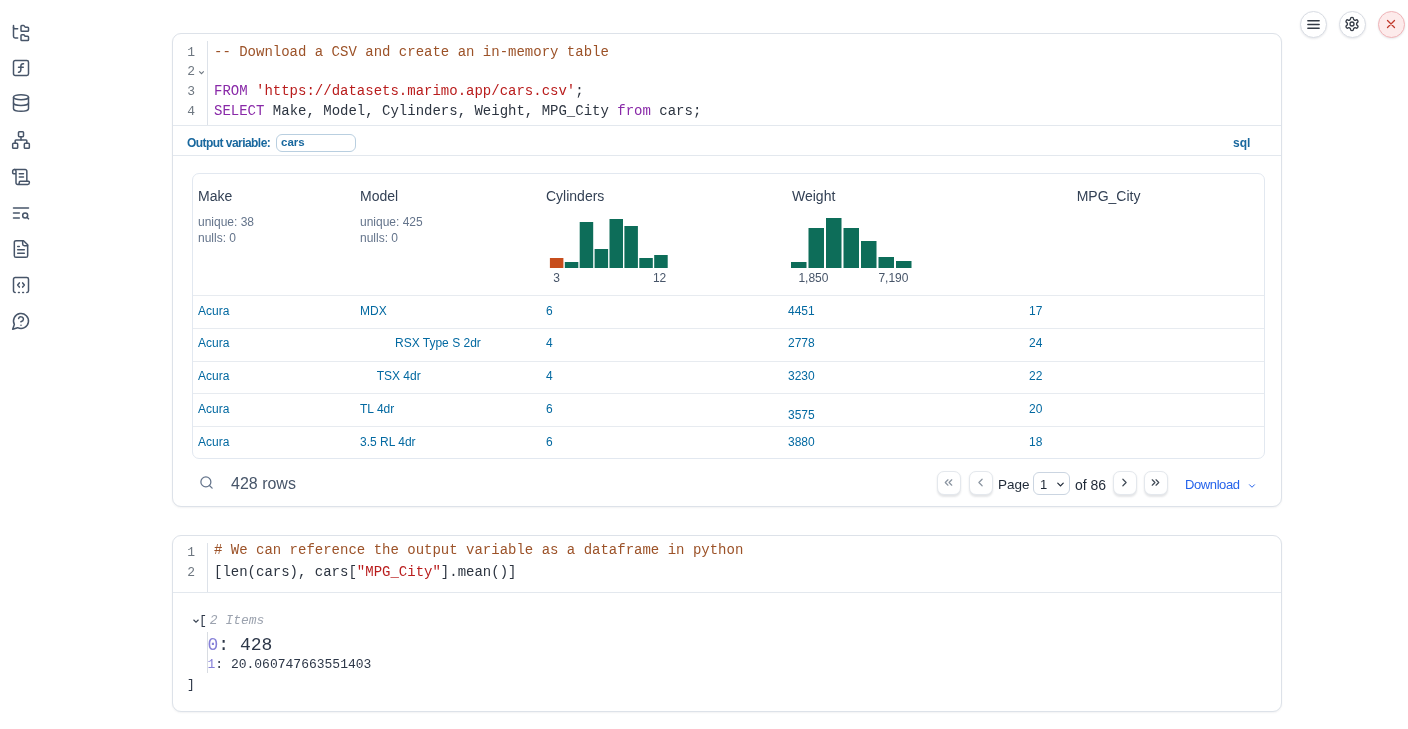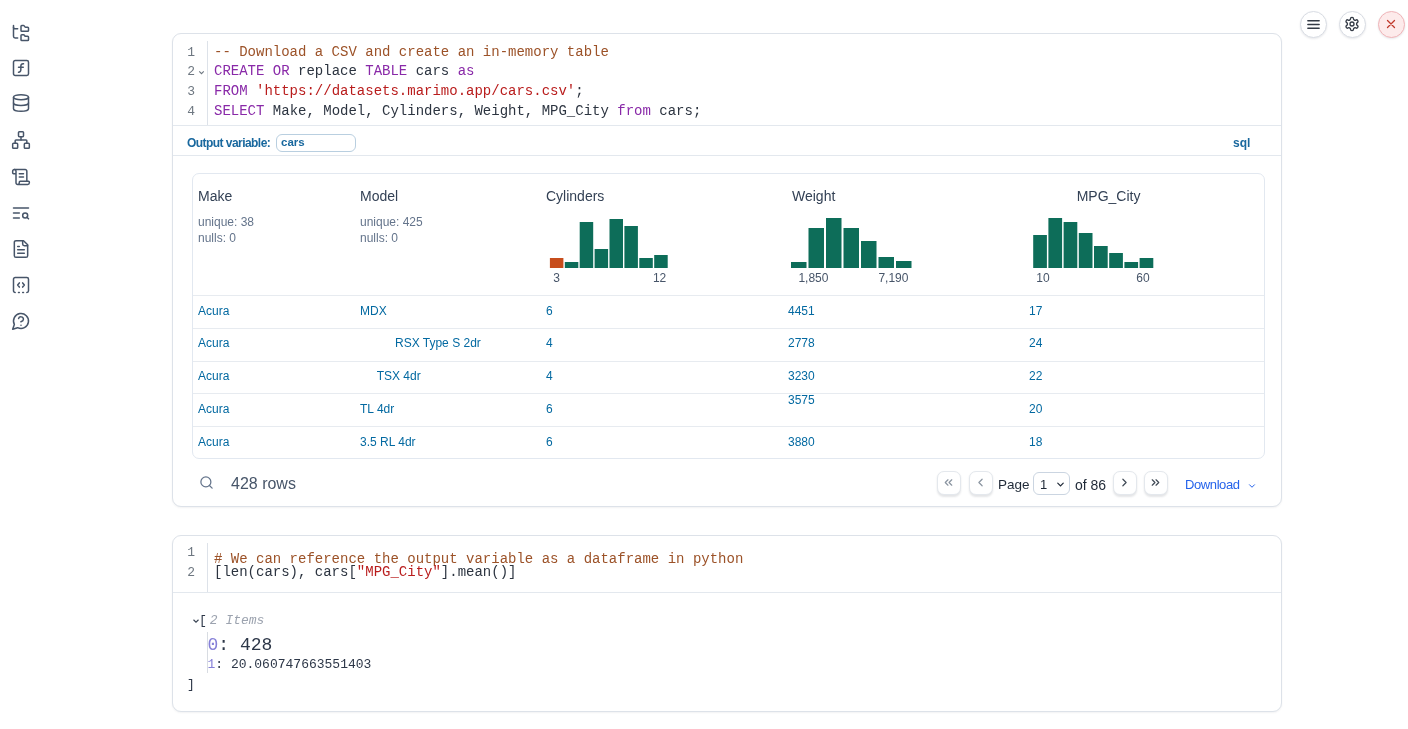--- a/index.html
+++ b/index.html
@@ -120,21 +120,20 @@
 
     <div class="gutter-num" style="top:8.6px; left:0;">1</div>
     <div class="gutter-num" style="top:28.3px; left:0;">2</div>
     <div class="gutter-num" style="top:48px;   left:0;">3</div>
     <div class="gutter-num" style="top:67.6px;left:0;">4</div>
     <svg class="abs" style="left:24px; top:34px;" width="9" height="9" viewBox="0 0 24 24" fill="none" stroke="#6e7781" stroke-width="3">
         <path d="m6 9 6 6 6-6"></path>
       </svg>
     <div class="gutsep" style="left:34px; top:7px; height:84px;"></div>
     <div class="codeline" style="top:8.6px;"><span class="cm">-- Download a CSV and create an in-memory table</span></div>
-    <div class="codeline" style="top:28.3px;"><span class="kw">CREATE OR</span> replace <span class="kw">TABLE</span> cars <span class="kw">as</span></div>
     <div class="codeline" style="top:48px;"><span class="kw">FROM</span> <span class="st">'https://datasets.marimo.app/cars.csv'</span>;</div>
     <div class="codeline" style="top:67.6px;"><span class="kw">SELECT</span> Make, Model, Cylinders, Weight, MPG_City <span class="kw">from</span> cars;</div>
 
     <div class="abs" style="left:0; top:90.5px; width:1108px; height:31.5px; border-top:1px solid #e3e8ee; border-bottom:1px solid #e3e8ee;"></div>
     <div class="abs" style="left:14px; top:101.5px; font-size:12px; font-weight:bold; color:#19689e; letter-spacing:-0.55px;">Output variable:</div>
     <div class="abs" style="left:103px; top:99.5px; width:80px; height:18.5px; border:1px solid #b9cfe0; border-radius:6px;"></div>
     <div class="abs" style="left:108px; top:101.5px; font-size:11.5px; font-weight:bold; color:#19689e;">cars</div>
     <div class="abs" style="left:1060px; top:101.5px; font-size:12px; font-weight:bold; color:#19689e;">sql</div>
 
     <div class="abs" style="left:18.7px; top:139px; width:1073.7px; height:286px; border:1px solid #e2e8f0; border-radius:7px; overflow:hidden;">
@@ -165,32 +164,20 @@
             <rect x="3.0" y="49.0" width="15.5" height="6" fill="#0d6d59"></rect>
             <rect x="20.5" y="15.0" width="15.5" height="40" fill="#0d6d59"></rect>
             <rect x="38.0" y="5.0" width="15.5" height="50" fill="#0d6d59"></rect>
             <rect x="55.5" y="15.0" width="15.5" height="40" fill="#0d6d59"></rect>
             <rect x="73.0" y="28.0" width="15.5" height="27" fill="#0d6d59"></rect>
             <rect x="90.5" y="44.0" width="15.5" height="11" fill="#0d6d59"></rect>
             <rect x="108.0" y="48.0" width="15.5" height="7" fill="#0d6d59"></rect>
             <text class="axlbl" x="25.4" y="69" text-anchor="middle">1,850</text>
             <text class="axlbl" x="105.4" y="69" text-anchor="middle">7,190</text>
           </svg></div>
-      <div id="hist-mpg" class="abs" style="left:836.3px; top:39px;"><svg width="130" height="72">
-            <rect x="4.2" y="22.0" width="13.7" height="33" fill="#0d6d59"></rect>
-            <rect x="19.4" y="5.0" width="13.7" height="50" fill="#0d6d59"></rect>
-            <rect x="34.6" y="9.0" width="13.7" height="46" fill="#0d6d59"></rect>
-            <rect x="49.8" y="20.0" width="13.7" height="35" fill="#0d6d59"></rect>
-            <rect x="65.0" y="33.0" width="13.7" height="22" fill="#0d6d59"></rect>
-            <rect x="80.2" y="40.0" width="13.7" height="15" fill="#0d6d59"></rect>
-            <rect x="95.4" y="49.0" width="13.7" height="6" fill="#0d6d59"></rect>
-            <rect x="110.6" y="45.0" width="13.7" height="10" fill="#0d6d59"></rect>
-            <text class="axlbl" x="13.9" y="69" text-anchor="middle">10</text>
-            <text class="axlbl" x="113.9" y="69" text-anchor="middle">60</text>
-          </svg></div>
 
       <div class="rowline" style="top:121.3px;"></div>
       <div class="rowline" style="top:154px;"></div>
       <div class="rowline" style="top:186.7px;"></div>
       <div class="rowline" style="top:219.4px;"></div>
       <div class="rowline" style="top:252.1px;"></div>
 
       <div id="trows">
           <div class="tcell" style="left:5.3px; top:129.7px;">Acura</div>
           <div class="tcell" style="left:167.3px; top:129.7px;">MDX</div>
@@ -203,21 +190,21 @@
           <div class="tcell" style="left:595.3px; top:162.3px;">2778</div>
           <div class="tcell" style="left:836.3px; top:162.3px;">24</div>
           <div class="tcell" style="left:5.3px; top:195.0px;">Acura</div>
           <div class="tcell" style="left:184px; top:195.0px;">TSX 4dr</div>
           <div class="tcell" style="left:353.3px; top:195.0px;">4</div>
           <div class="tcell" style="left:595.3px; top:195.0px;">3230</div>
           <div class="tcell" style="left:836.3px; top:195.0px;">22</div>
           <div class="tcell" style="left:5.3px; top:227.8px;">Acura</div>
           <div class="tcell" style="left:167.3px; top:227.8px;">TL 4dr</div>
           <div class="tcell" style="left:353.3px; top:227.8px;">6</div>
-          <div class="tcell" style="left:595.3px; top:219px;">3575</div>
+          <div class="tcell" style="left:595.3px; top:234px;">3575</div>
           <div class="tcell" style="left:836.3px; top:227.8px;">20</div>
           <div class="tcell" style="left:5.3px; top:260.5px;">Acura</div>
           <div class="tcell" style="left:167.3px; top:260.5px;">3.5 RL 4dr</div>
           <div class="tcell" style="left:353.3px; top:260.5px;">6</div>
           <div class="tcell" style="left:595.3px; top:260.5px;">3880</div>
           <div class="tcell" style="left:836.3px; top:260.5px;">18</div>
         </div>
     </div>
 
     <div id="tfoot">
@@ -259,21 +246,21 @@
         <svg class="abs" style="left:1074px; top:447px;" width="10" height="10" viewBox="0 0 24 24" fill="none" stroke="#2563eb" stroke-width="2.4" stroke-linecap="round">
           <path d="m6 9 6 6 6-6"></path>
         </svg>
       </div>
   </div>
 
   <div class="cell" style="top:535px; height:177px;">
     <div class="gutter-num" style="top:7.2px; left:0;">1</div>
     <div class="gutter-num" style="top:26.9px; left:0;">2</div>
     <div class="gutsep" style="left:34px; top:7px; height:49px;"></div>
-    <div class="codeline" style="top:14px;"><span class="cm"># We can reference the output variable as a dataframe in python</span></div>
+    <div class="codeline" style="top:5px;"><span class="cm"># We can reference the output variable as a dataframe in python</span></div>
     <div class="codeline" style="top:26.9px;">[len(cars), cars[<span class="st">"MPG_City"</span>].mean()]</div>
     <div class="abs" style="left:0; top:56px; width:1108px; height:0; border-bottom:1px solid #e3e8ee;"></div>
 
     <svg class="abs" style="left:18px; top:80px;" width="10" height="10" viewBox="0 0 24 24" fill="none" stroke="#374151" stroke-width="2.6">
         <path d="m6 9 6 6 6-6"></path>
       </svg>
     <div class="abs mono" style="left:26px; top:77px; font-size:13px; color:#2d3748;">[<span style="color:#9ca3af; font-style:italic; margin-left:3px;">2 Items</span></div>
     <div class="abs" style="left:33.5px; top:96px; width:1px; height:41px; background:#d8dce2;"></div>
     <div class="abs mono" style="left:34.5px; top:99px; font-size:18px; color:#2d3748;"><span style="color:#8680d8;">0</span>: 428</div>
     <div class="abs mono" style="left:34.5px; top:121px; font-size:13px; color:#2d3748;"><span style="color:#8680d8;">1</span>: 20.060747663551403</div>

